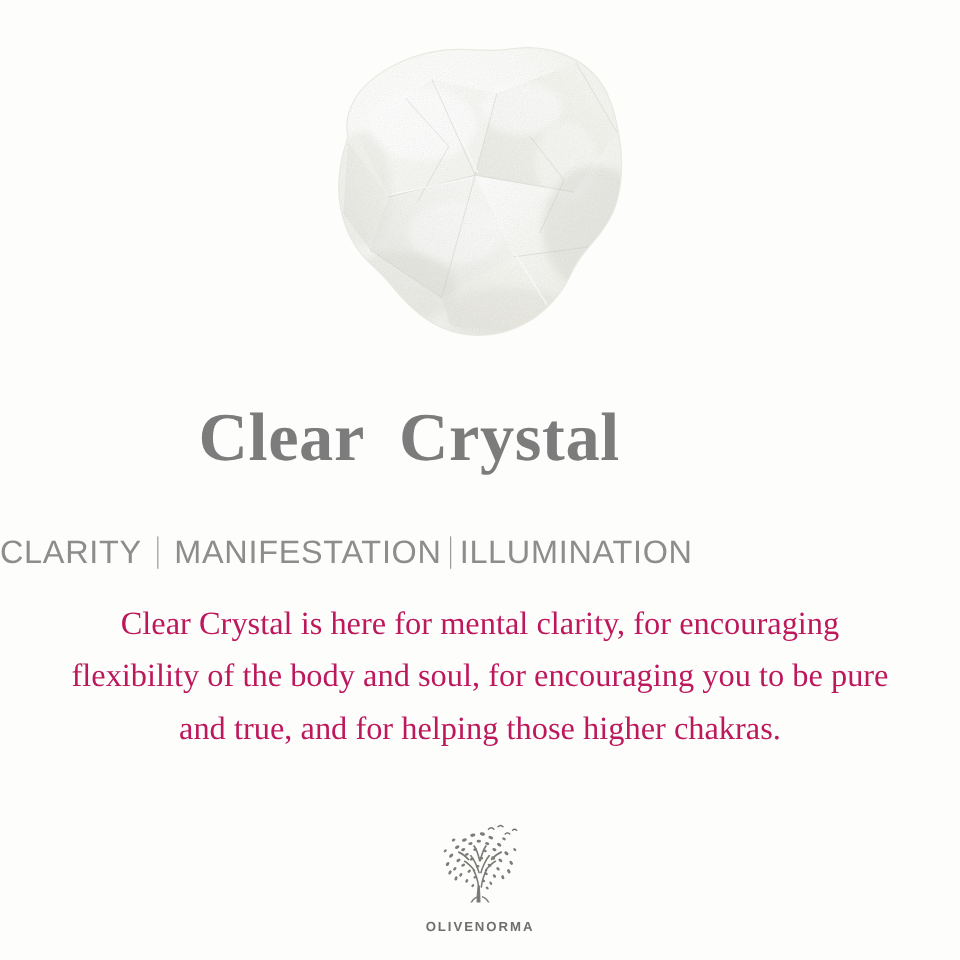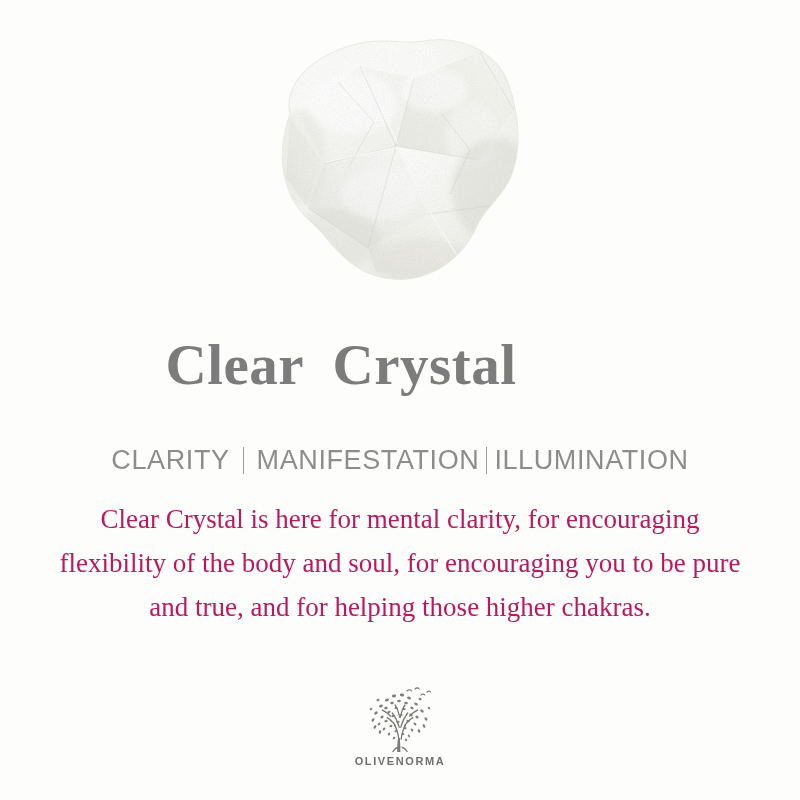--- a/index.html
+++ b/index.html
@@ -54,21 +54,21 @@
     letter-spacing: 0.5px;
     white-space: pre;
   }
 
   
   .keywords {
     position: absolute;
     left: 0;
     top: 444px;
     width: 800px;
-    text-align: center;
+    text-align: left;
     font-family: "Liberation Sans", sans-serif;
     font-size: 27px;
     font-weight: 300;
     line-height: 1.2;
     color: #8d8d8d;
     letter-spacing: 0.6px;
     white-space: nowrap;
   }
   .keywords .kw { display: inline; }
   .sep {
@@ -104,21 +104,21 @@
     text-align: center;
   }
   .logo-mark {
     display: block;
     margin: 0 auto;
     width: 78px;
     height: 68px;
   }
   .logo-word {
     display: block;
-    margin-top: 2px;
+    margin-top: 14px;
     font-family: "Liberation Sans", sans-serif;
     font-size: 11px;
     font-weight: 700;
     letter-spacing: 1.6px;
     color: #6f6f6f;
     line-height: 1;
   }
 </style>
 </head>
 <body>

